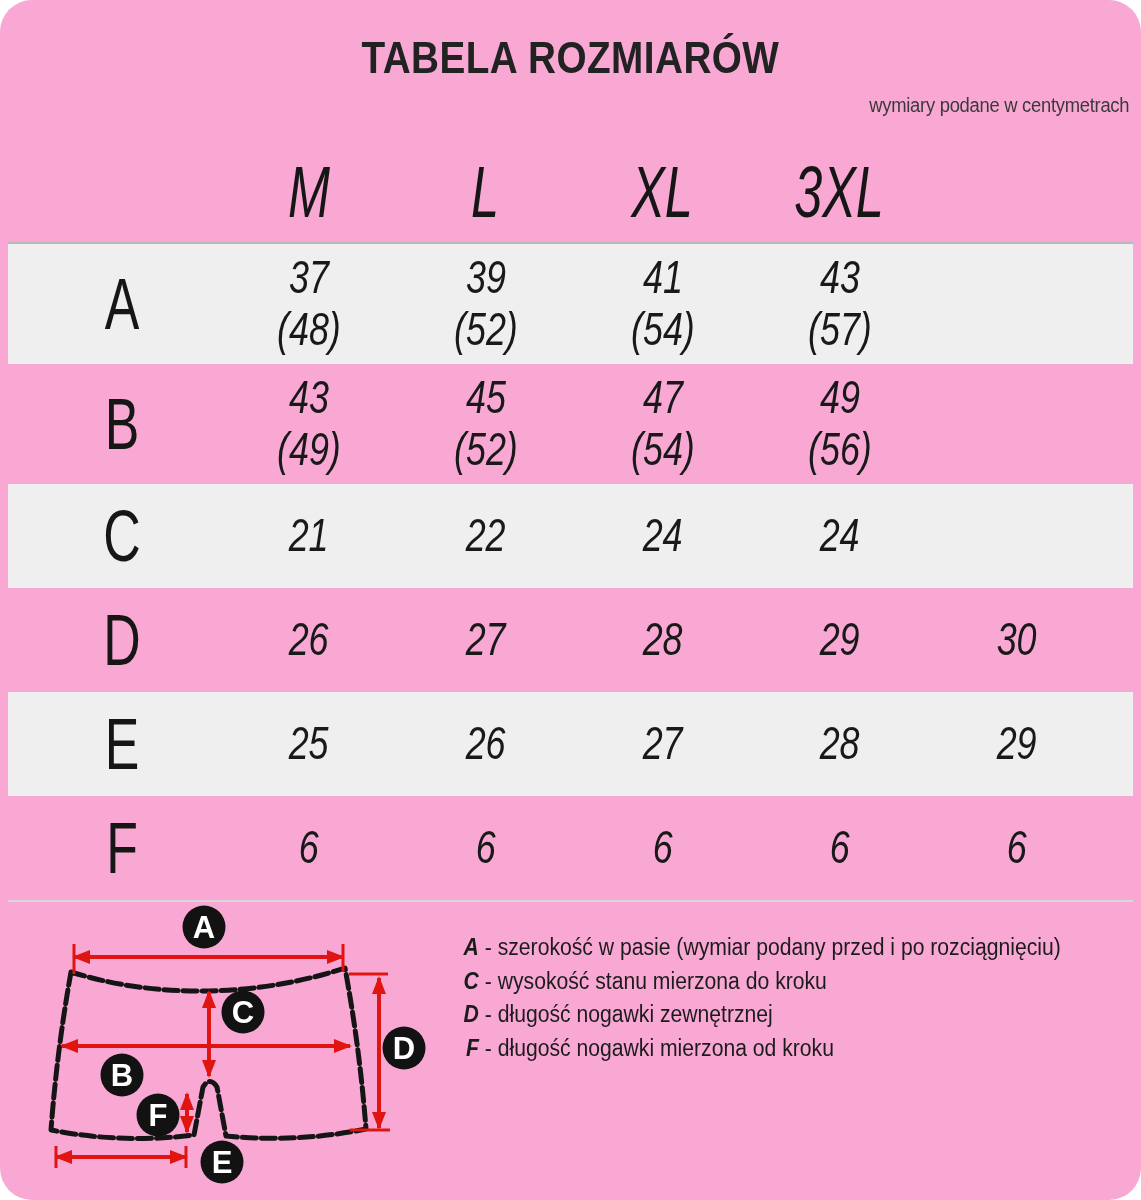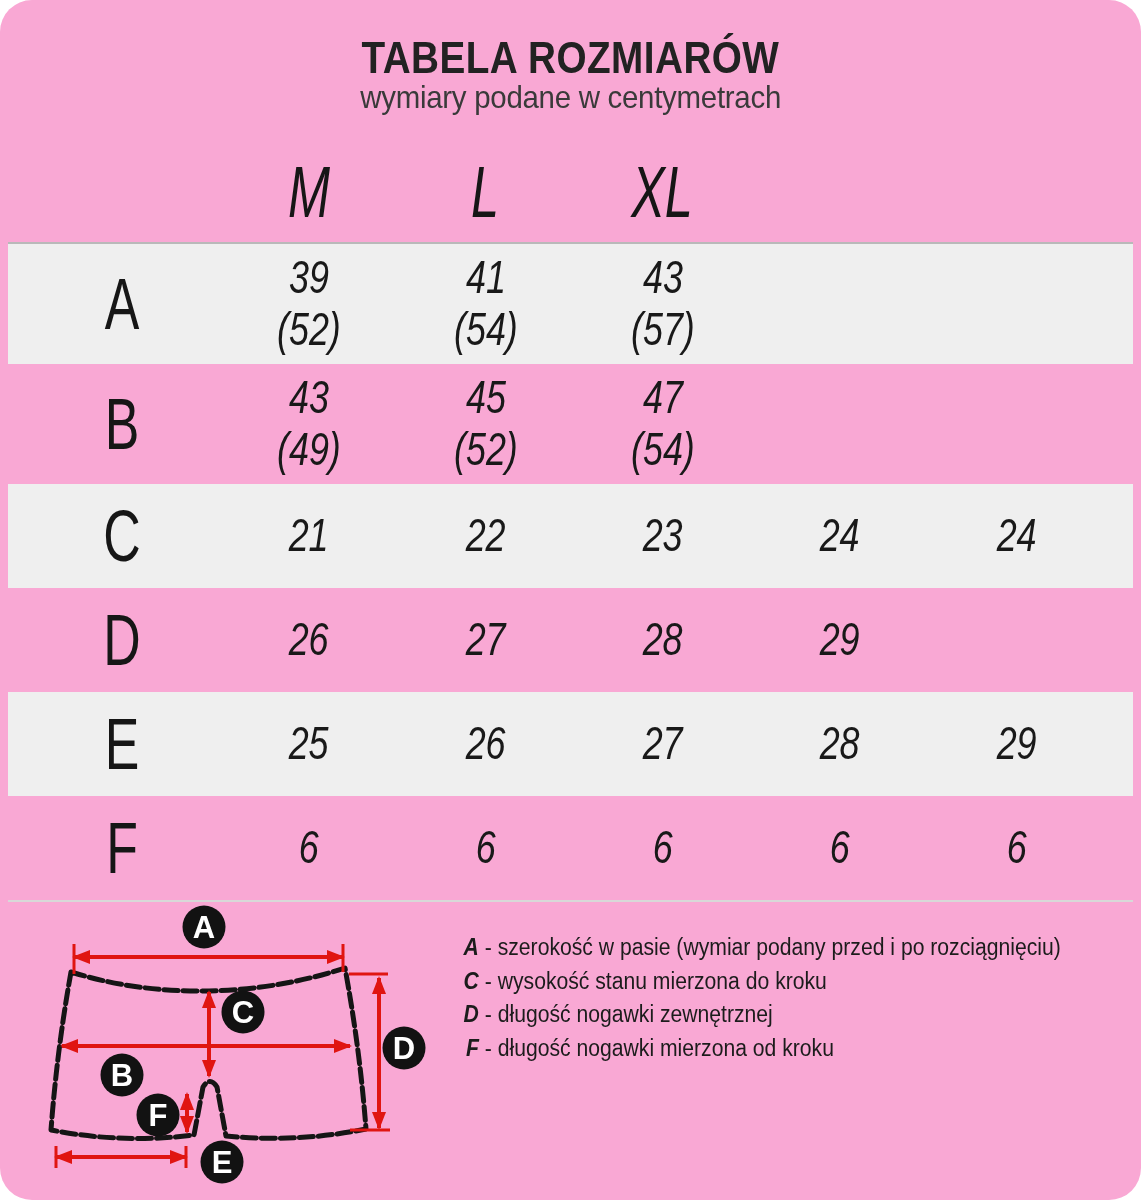--- a/index.html
+++ b/index.html
@@ -9,22 +9,22 @@
     background:#f9a8d4; overflow:hidden;
     font-family:"Liberation Sans", sans-serif; color:#1d1d1d;border-radius:32px;
   }
   
   .hdr { position:absolute; top:36px; left:0; width:100%; text-align:center; }
   .title {
     display:inline-block; font-size:44px; font-weight:bold; letter-spacing:.5px;
     transform:scaleX(.88); color:#222; line-height:1.0;
   }
   .subtitle {
-    display:block; margin-top:1px; font-size:32px; color:#3a3a3a;
-    letter-spacing:-.3px; line-height:1.05;
+    display:block; margin-top:15px; font-size:20px; color:#3a3a3a;
+    letter-spacing:-.3px; line-height:1.05;text-align:right;
   }
   .subtitle > span { display:inline-block; transform:scaleX(.92); }
   
   .sizetable { position:absolute; left:8px; top:160px; width:1125px; }
   .grid-row {
     display:grid;
     grid-template-columns:212px 177px 177px 177px 177px 177px;
   }
   .size-header-row { height:82px; align-items:end; }
   .head-cell { display:flex; justify-content:center; align-items:flex-end; padding-bottom:20px; }
@@ -77,27 +77,34 @@
       <div class="head-cell"></div>
       <div class="head-cell">
           <span class="head-txt">M</span>
         </div>
       <div class="head-cell">
           <span class="head-txt">L</span>
         </div>
       <div class="head-cell">
           <span class="head-txt">XL</span>
         </div>
+      <div class="head-cell">
+          <span class="head-txt">3XL</span>
+        </div>
     </div>
 
     <div class="tbody">
 
       <div class="grid-row trow tall shaded">
         <div class="cell label-cell">
             <span class="rowlabel">A</span>
+          </div>
+        <div class="cell">
+            <span class="num">37
+(48)</span>
           </div>
         <div class="cell">
             <span class="num">39
 (52)</span>
           </div>
         <div class="cell">
             <span class="num">41
 (54)</span>
           </div>
         <div class="cell">
@@ -115,36 +122,37 @@
 (49)</span>
           </div>
         <div class="cell">
             <span class="num">45
 (52)</span>
           </div>
         <div class="cell">
             <span class="num">47
 (54)</span>
           </div>
+        <div class="cell">
+            <span class="num">49
+(56)</span>
+          </div>
       </div>
 
       <div class="grid-row trow short shaded">
         <div class="cell label-cell">
             <span class="rowlabel">C</span>
           </div>
         <div class="cell">
             <span class="num">21</span>
           </div>
         <div class="cell">
             <span class="num">22</span>
           </div>
         <div class="cell">
-            <span class="num">23</span>
-          </div>
-        <div class="cell">
             <span class="num">24</span>
           </div>
         <div class="cell">
             <span class="num">24</span>
           </div>
       </div>
 
       <div class="grid-row trow short">
         <div class="cell label-cell">
             <span class="rowlabel">D</span>
@@ -153,20 +161,23 @@
             <span class="num">26</span>
           </div>
         <div class="cell">
             <span class="num">27</span>
           </div>
         <div class="cell">
             <span class="num">28</span>
           </div>
         <div class="cell">
             <span class="num">29</span>
+          </div>
+        <div class="cell">
+            <span class="num">30</span>
           </div>
       </div>
 
       <div class="grid-row trow short shaded">
         <div class="cell label-cell">
             <span class="rowlabel">E</span>
           </div>
         <div class="cell">
             <span class="num">25</span>
           </div>

